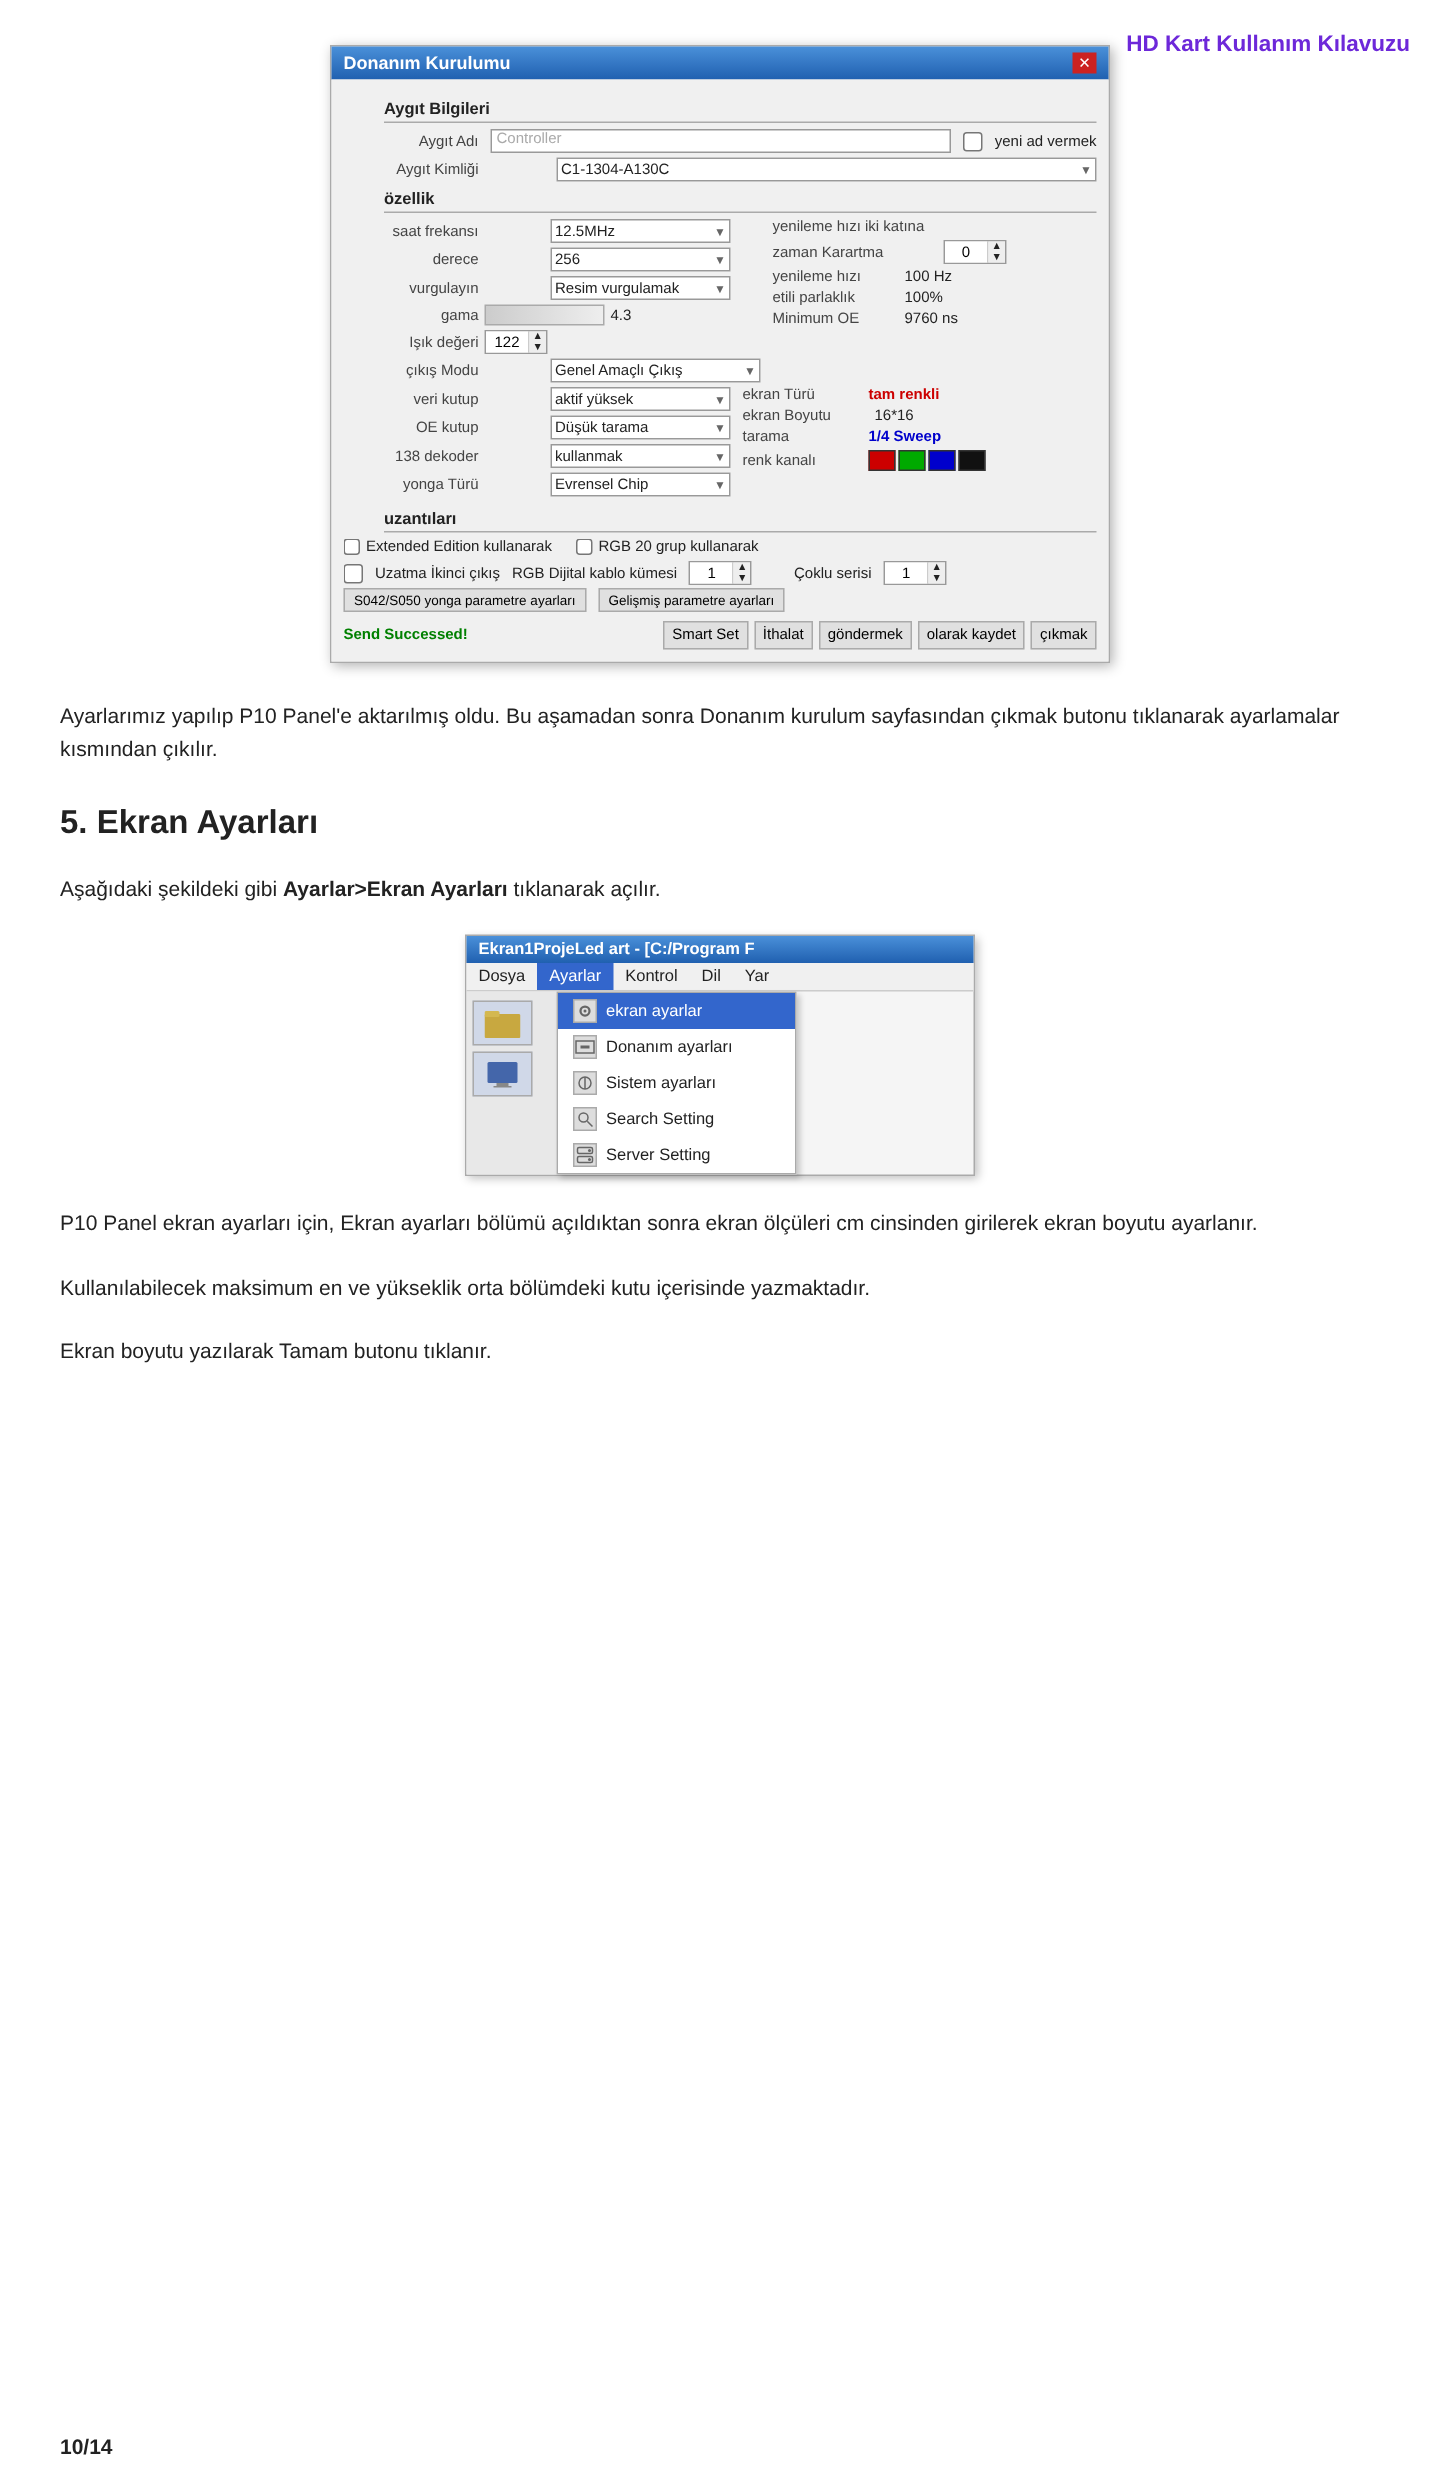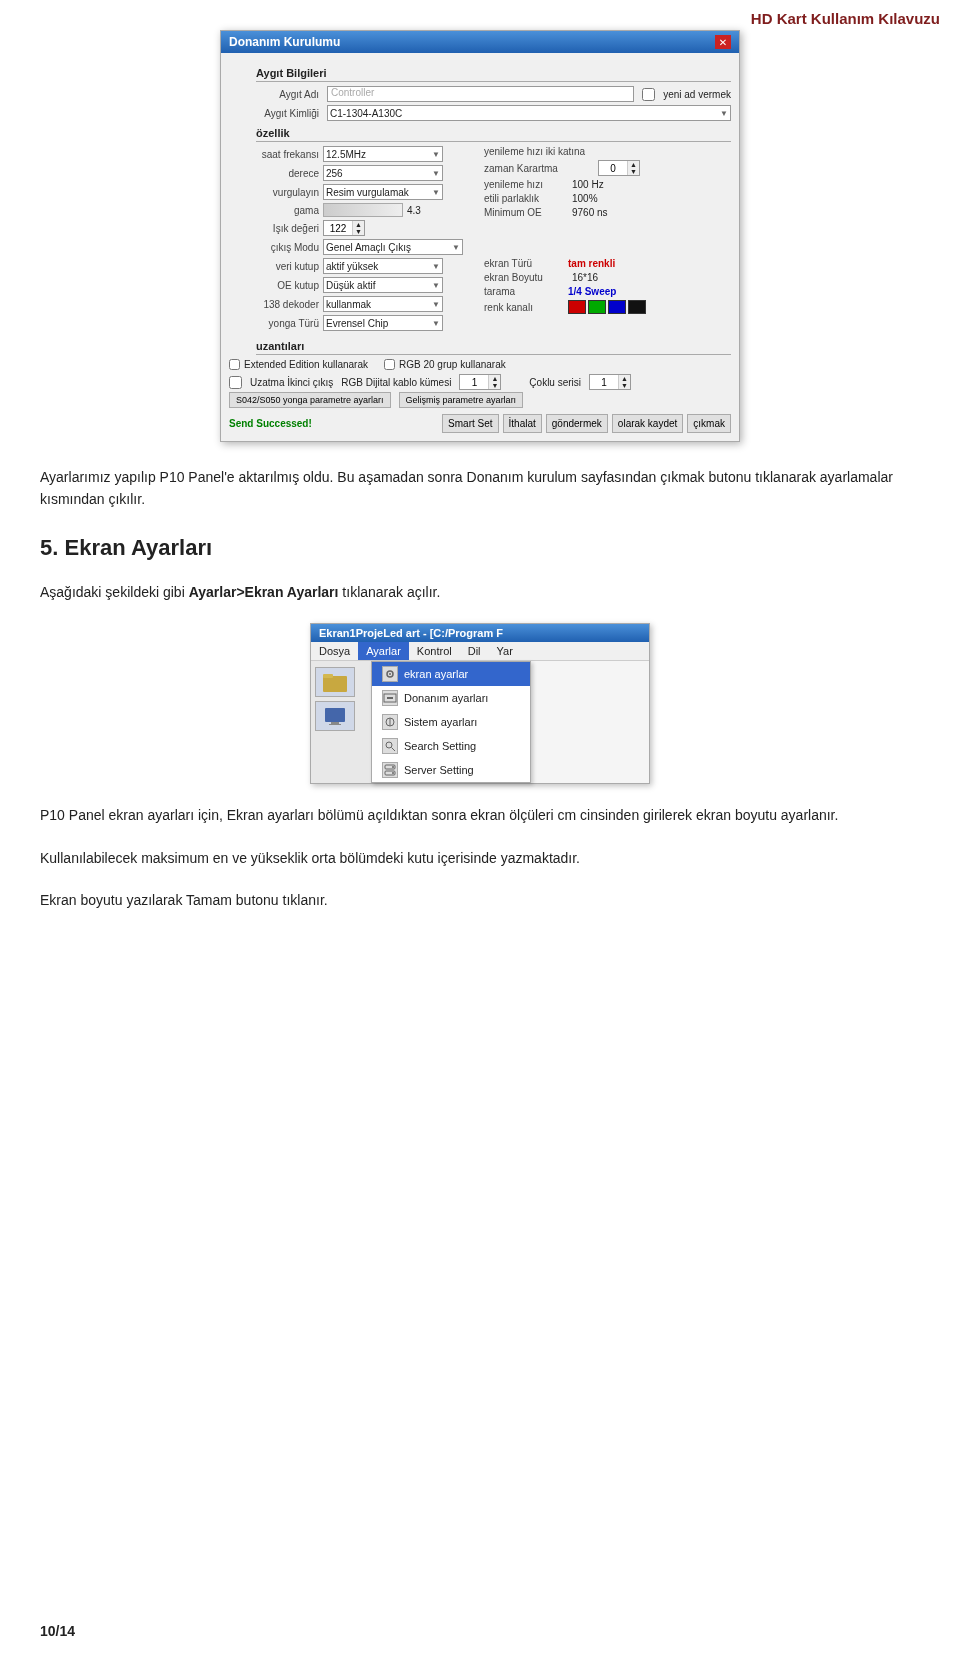--- a/index.html
+++ b/index.html
@@ -8,25 +8,25 @@
       background: #fff;
       color: #222;
       width: 960px;
       min-height: 1659px;
       position: relative;
     }
 
     
     .header {
       position: absolute;
-      top: 10px;
+      top: 21px;
       right: 20px;
       font-size: 15px;
       font-weight: bold;
-      color: #7f1d1d;
+      color: #6d28d9;
     }
 
     
     .content {
       padding: 20px 40px;
       padding-top: 30px;
     }
 
     
     .screenshot-area {
@@ -111,20 +111,21 @@
     .form-dropdown {
       background: white;
       border: 1px solid #999;
       height: 16px;
       font-size: 10px;
       padding: 0 2px;
       width: 120px;
       display: flex;
       align-items: center;
       justify-content: space-between;
+      margin-left: 44px;
     }
 
     .form-dropdown-arrow {
       font-size: 8px;
       color: #666;
     }
 
     .form-value {
       font-size: 10px;
       color: #222;
@@ -491,21 +492,21 @@
               <span class="form-label">veri kutup</span>
               <div class="form-dropdown">
                 <span>aktif yüksek</span>
                 <span class="form-dropdown-arrow">▼</span>
               </div>
             </div>
 
             <div class="form-row">
               <span class="form-label">OE kutup</span>
               <div class="form-dropdown">
-                <span>Düşük aktif</span>
+                <span>Düşük tarama</span>
                 <span class="form-dropdown-arrow">▼</span>
               </div>
             </div>
 
             <div class="form-row">
               <span class="form-label">138 dekoder</span>
               <div class="form-dropdown">
                 <span>kullanmak</span>
                 <span class="form-dropdown-arrow">▼</span>
               </div>

